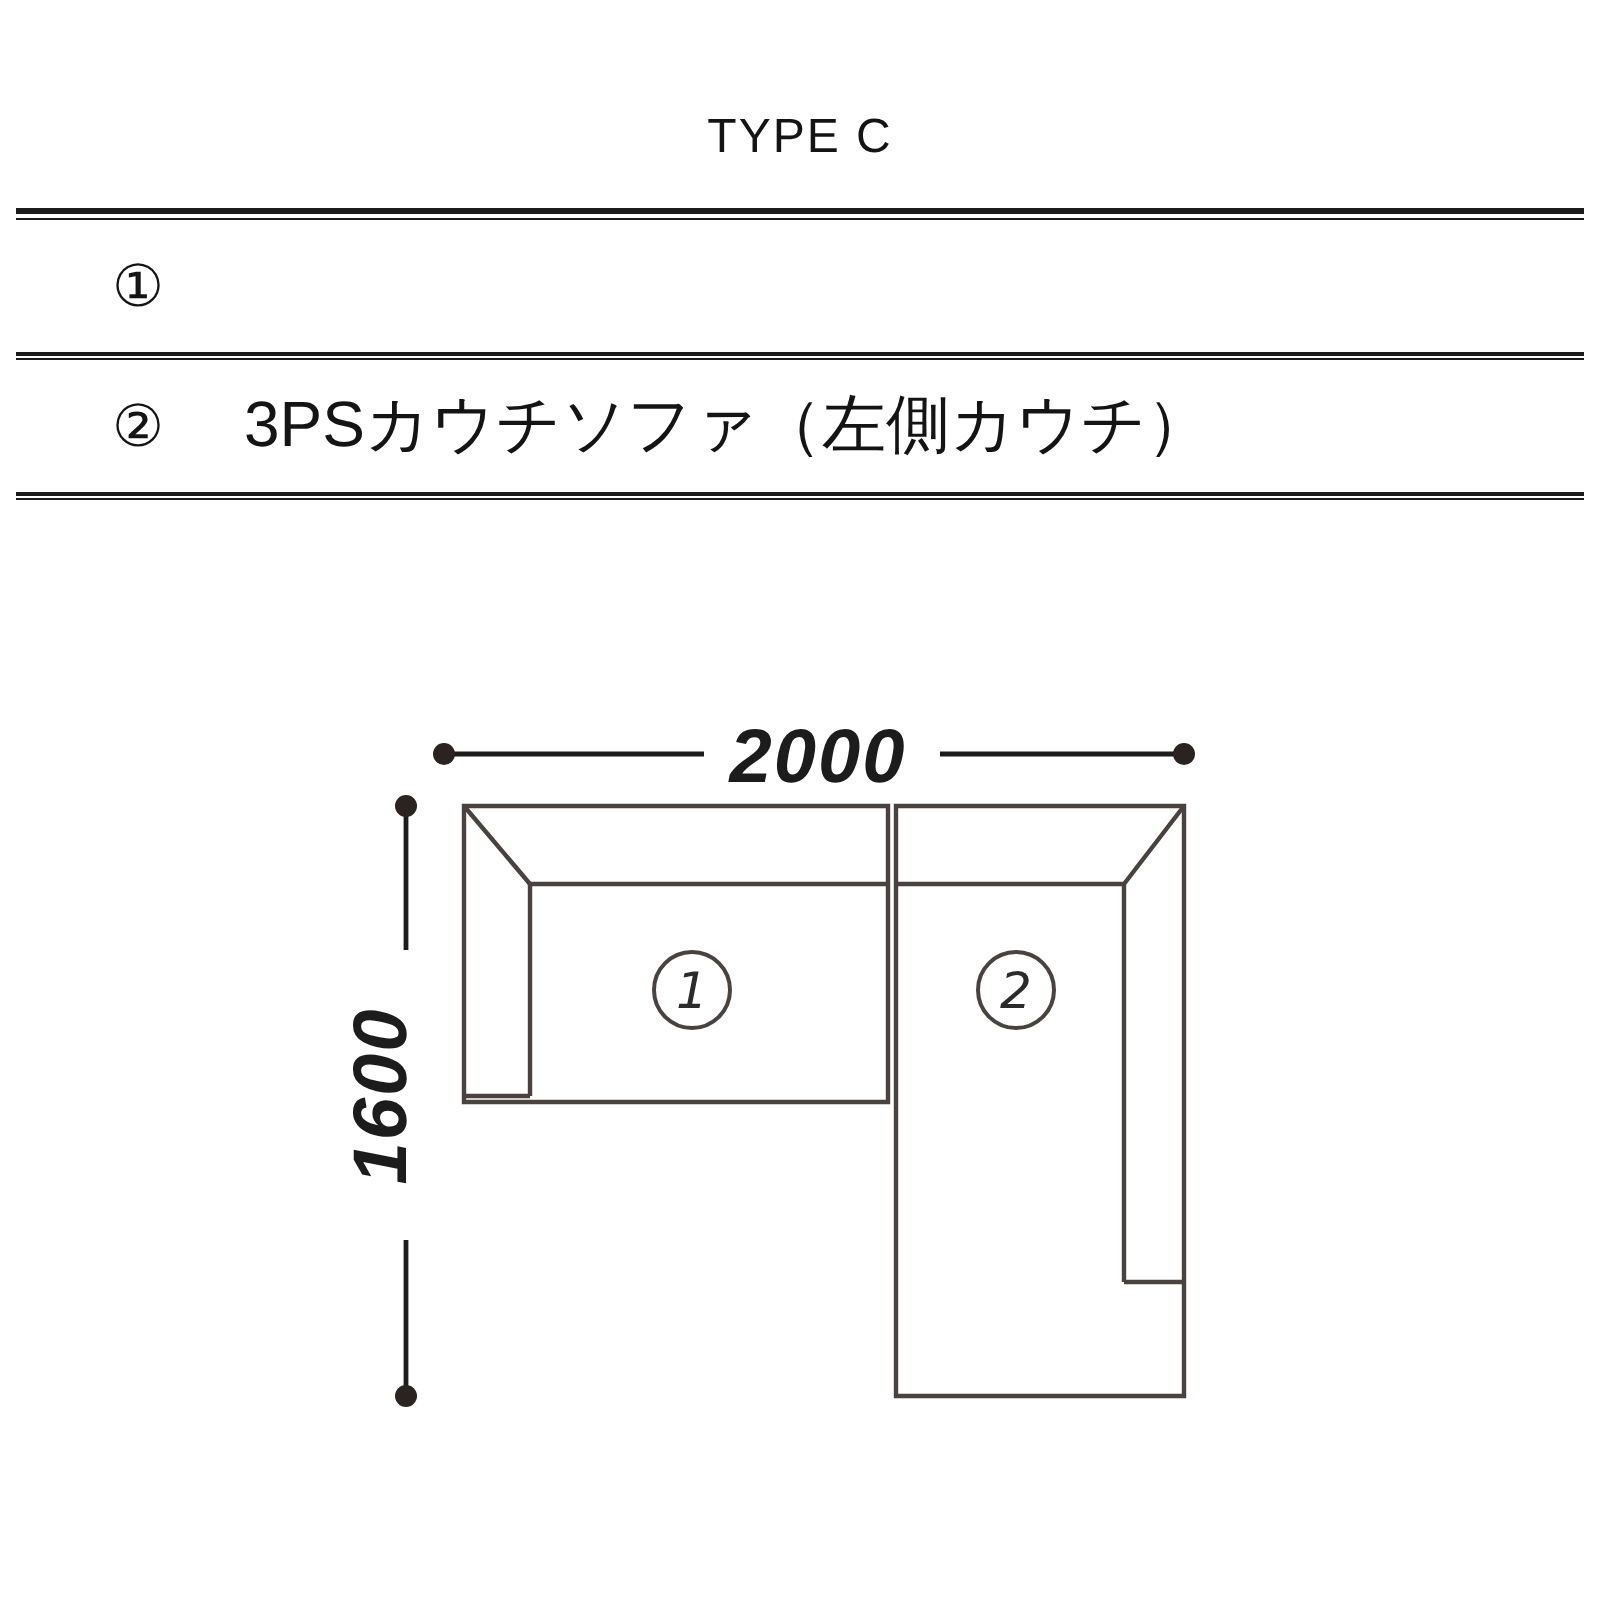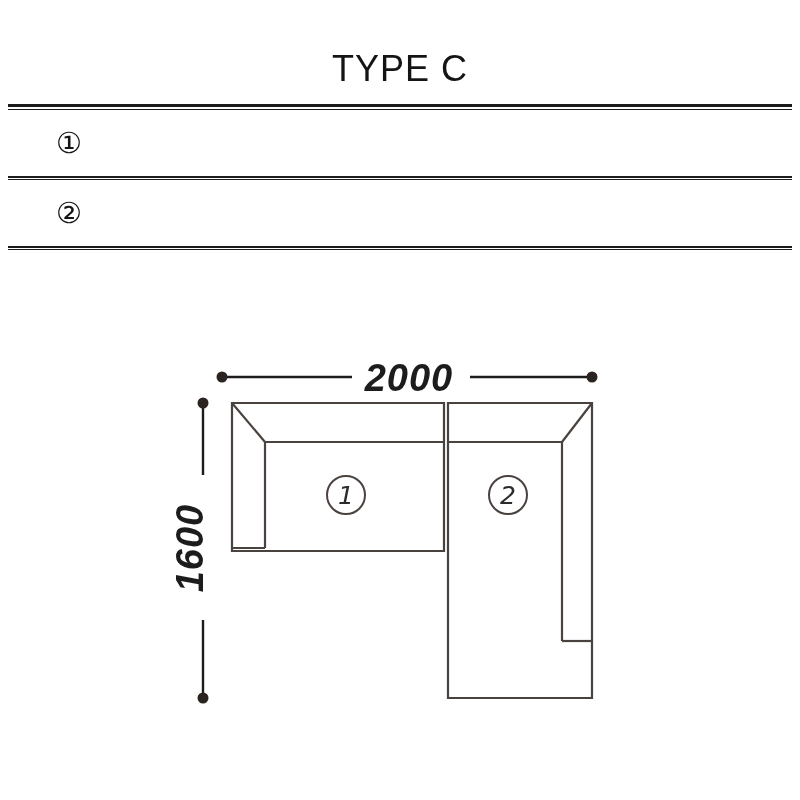--- a/index.html
+++ b/index.html
@@ -10,21 +10,21 @@
     color:#1a1a1a;
     overflow:hidden;
     position:relative;
   }
   #page{position:relative;width:800px;height:800px;}
 
   
   .title{
     position:absolute;left:0;top:46px;width:800px;
     text-align:center;
-    font-size:36px;
+    font-size:24px;
     font-weight:400;
     letter-spacing:1px;
     line-height:46px;
     color:#141414;
   }
 
   
   .spec-table{position:absolute;left:8px;top:104px;width:784px;}
   .rule{
     width:100%;
@@ -91,20 +91,21 @@
     <div class="rule"></div>
 
     <div class="spec-row">
       <span class="spec-num">①</span>
     </div>
 
     <div class="rule thin"></div>
 
     <div class="spec-row">
       <span class="spec-num">②</span>
+      <span class="spec-label">3PSカウチソファ（左側カウチ）</span>
     </div>
 
     <div class="rule thin"></div>
   </div>
 
   <div class="drawing">
     <svg width="800" height="400" viewBox="0 0 800 400" xmlns="http://www.w3.org/2000/svg">
 
       <g>
         <line x1="222" y1="47" x2="352" y2="47" stroke="#1c1c1c" stroke-width="2.4"></line>

